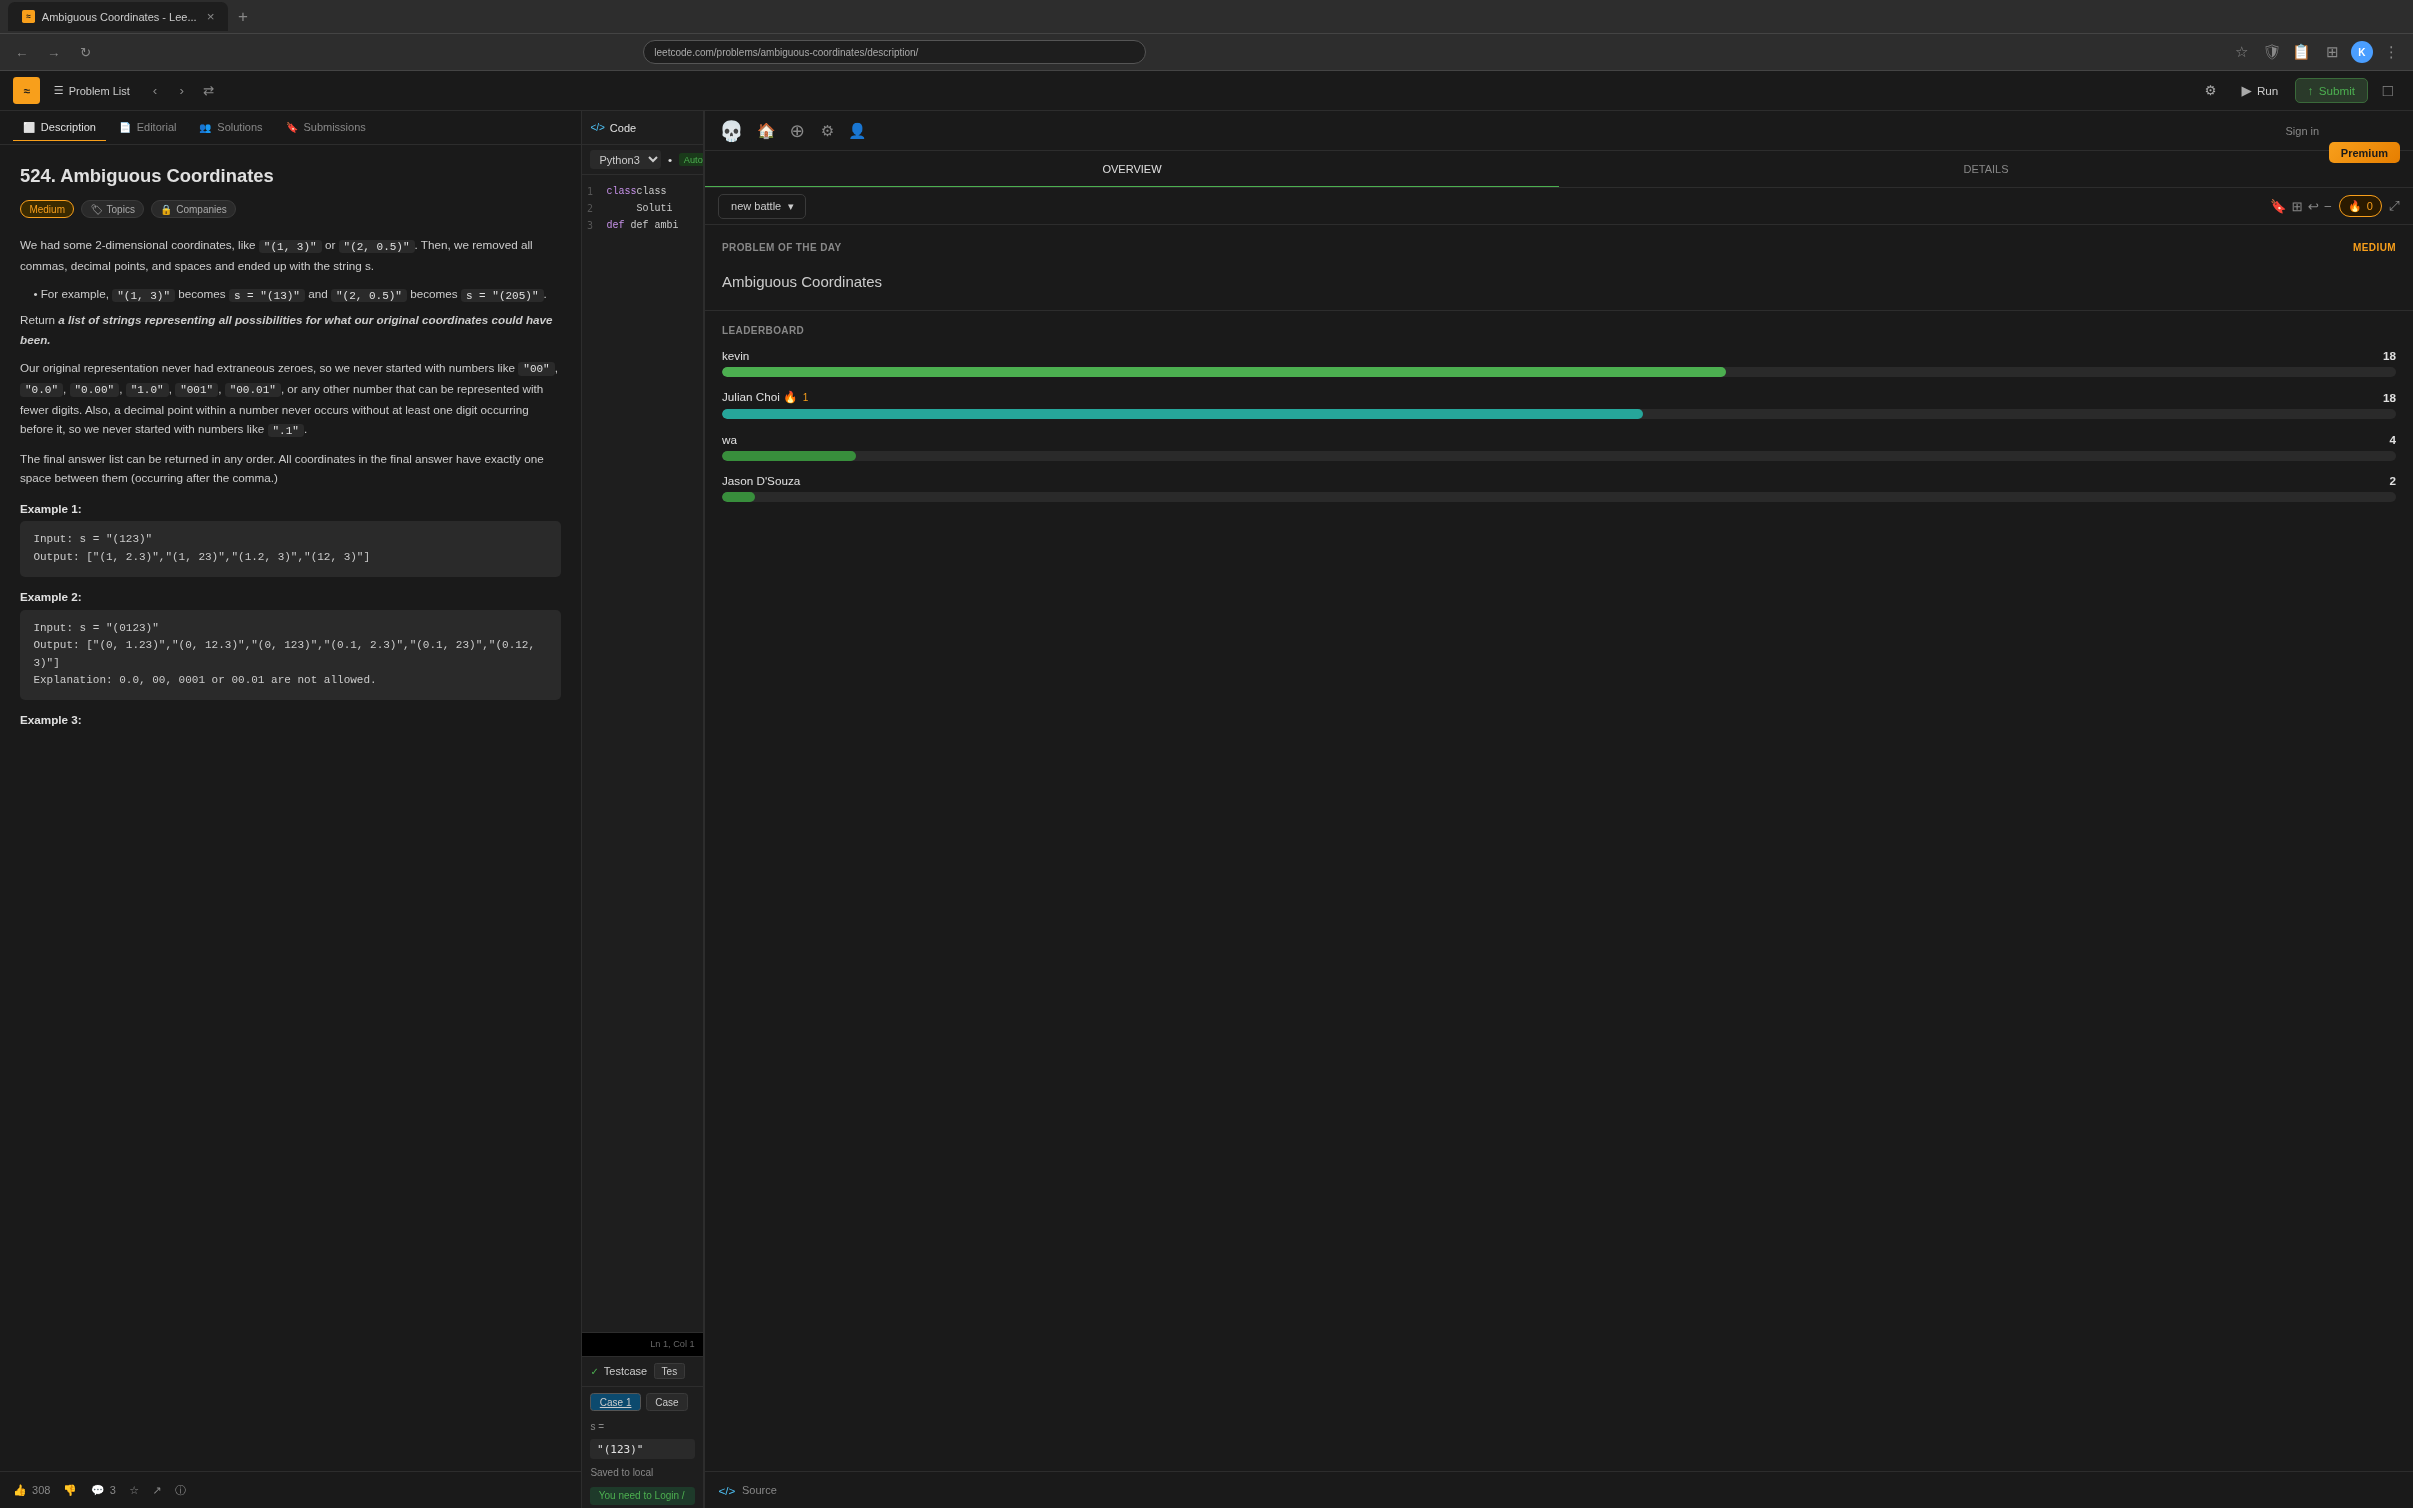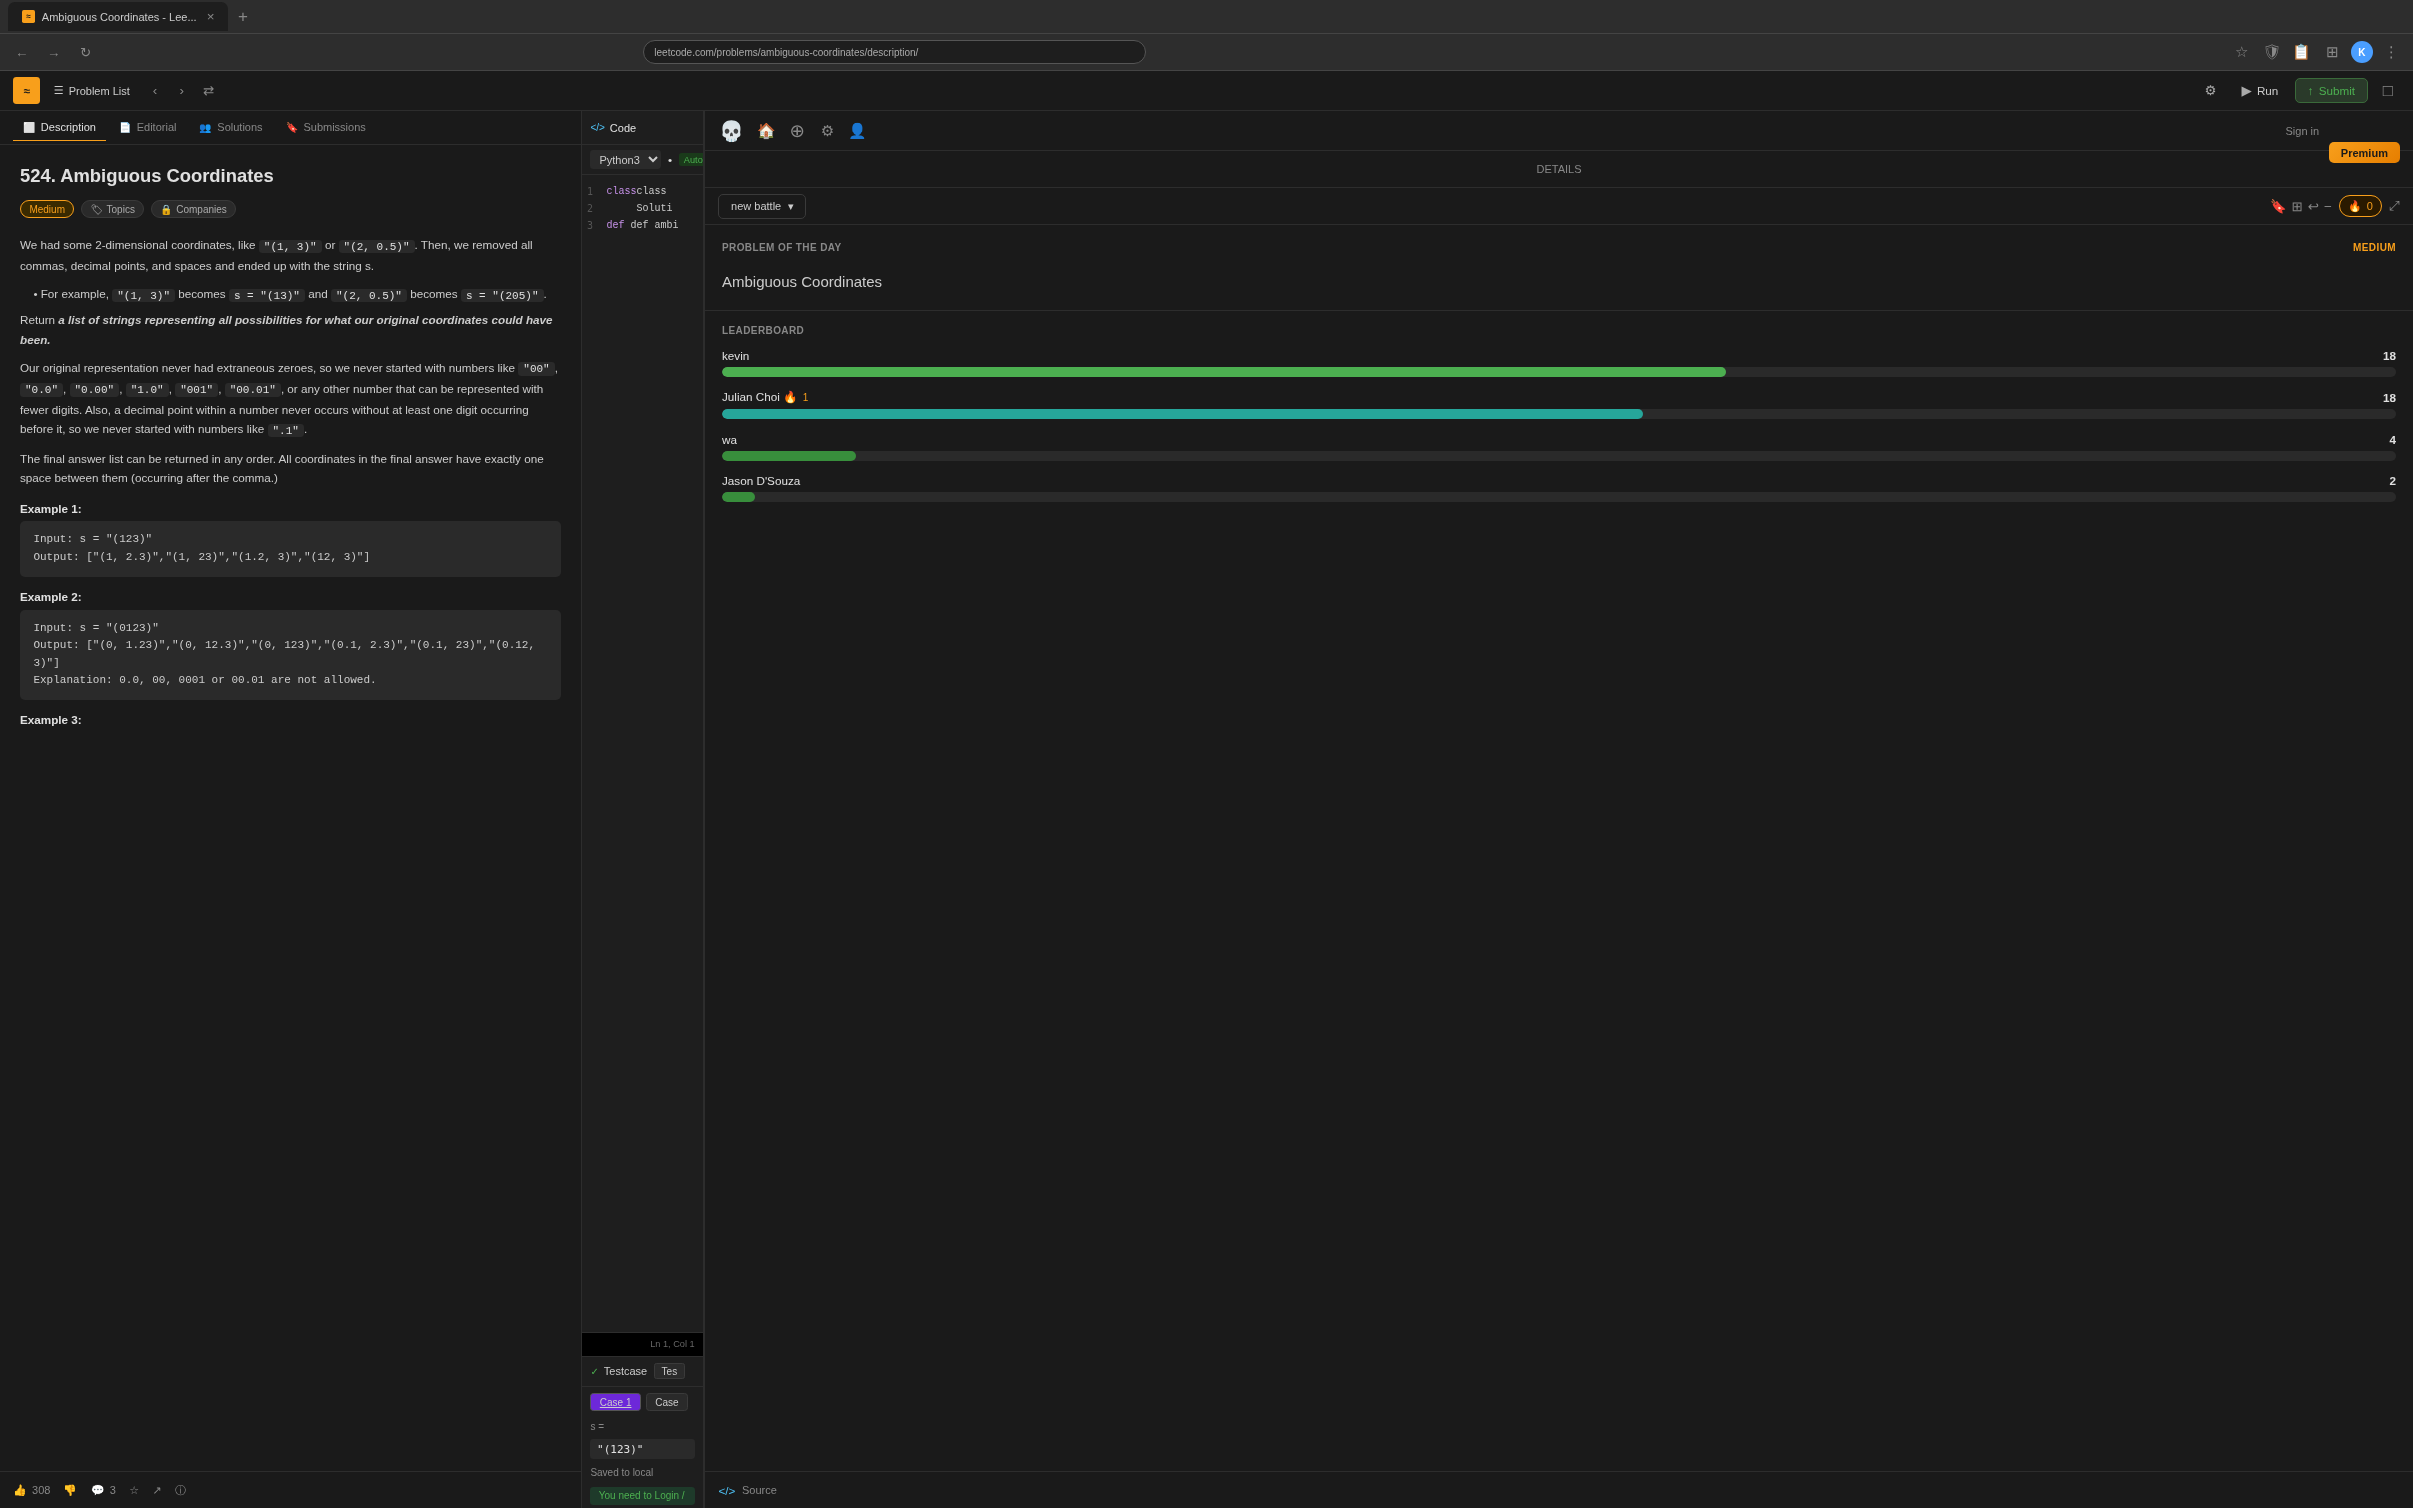--- a/index.html
+++ b/index.html
@@ -76,21 +76,21 @@
     .keyword { color: #c792ea; }
 
     
     .bottom-middle { border-top: 0.8px solid #2d2d2d; }
     .testcase-bar { height: 30px; display: flex; align-items: center; padding: 0 8.4px; gap: 6.7px; background: #1e1e1e; border-bottom: 0.8px solid #2d2d2d; }
     .testcase-tab { font-size: 11px; display: flex; align-items: center; gap: 5px; color: #ccc; }
     .testcase-icon { color: #4caf50; font-size: 10px; }
     .test-run-btn { background: #2a2a2a; border: 0.8px solid #3a3a3a; color: #ccc; font-size: 10px; padding: 1.7px 6.7px; border-radius: 2.5px; cursor: pointer; }
     .case-btns { display: flex; gap: 5px; padding: 6.7px 8.4px; }
     .case-btn { background: #2a2a2a; border: 0.8px solid #3a3a3a; color: #ccc; font-size: 10px; padding: 2.5px 8.4px; border-radius: 3.4px; cursor: pointer; }
-    .case-btn.active { background: #6d28d9; border-color: #555; text-decoration: underline; }
+    .case-btn.active { background: #0c4a6e; border-color: #555; text-decoration: underline; }
     .test-input { padding: 3.4px 8.4px; font-size: 10px; color: #888; }
     .test-value { background: #2a2a2a; border-radius: 3.4px; padding: 3.4px 6.7px; font-family: monospace; font-size: 11px; color: #e0e0e0; margin: 3.4px 8.4px; }
     .saved-local { padding: 5px 8.4px; font-size: 10px; color: #888; }
 
     
     .right-panel { flex: 1; background: #1a1a1a; display: flex; flex-direction: column; border-left: 0.8px solid #2d2d2d; min-width: 327px; }
     .right-header { height: 40px; display: flex; align-items: center; padding: 0 13.4px; border-bottom: 0.8px solid #2d2d2d; gap: 10px; }
     .right-logo { width: 27px; height: 27px; display: flex; align-items: center; justify-content: center; }
     .skull-icon { font-size: 20px; color: #e0e0e0; }
     .right-nav-icons { display: flex; gap: 6.7px; margin-left: auto; }
@@ -376,20 +376,21 @@
         <div class="right-nav-icon" style="font-size: 18.4px;">⊕</div>
         <div class="right-nav-icon">⚙</div>
         <div class="right-nav-icon">👤</div>
       </div>
       <div class="right-header-spacer"></div>
       <span class="sign-in-text">Sign in</span>
       <div class="premium-btn">Premium</div>
     </div>
 
     <div class="panel-tabs">
+      <div class="panel-tab active">OVERVIEW</div>
       <div class="panel-tab">DETAILS</div>
     </div>
 
     <div class="right-top-row">
       <div class="battle-btn">
         <span>new battle</span>
         <span>▾</span>
       </div>
       <div style="display:flex; align-items:center; gap:6.7px; margin-left:auto;">
         <div class="panel-icons">

